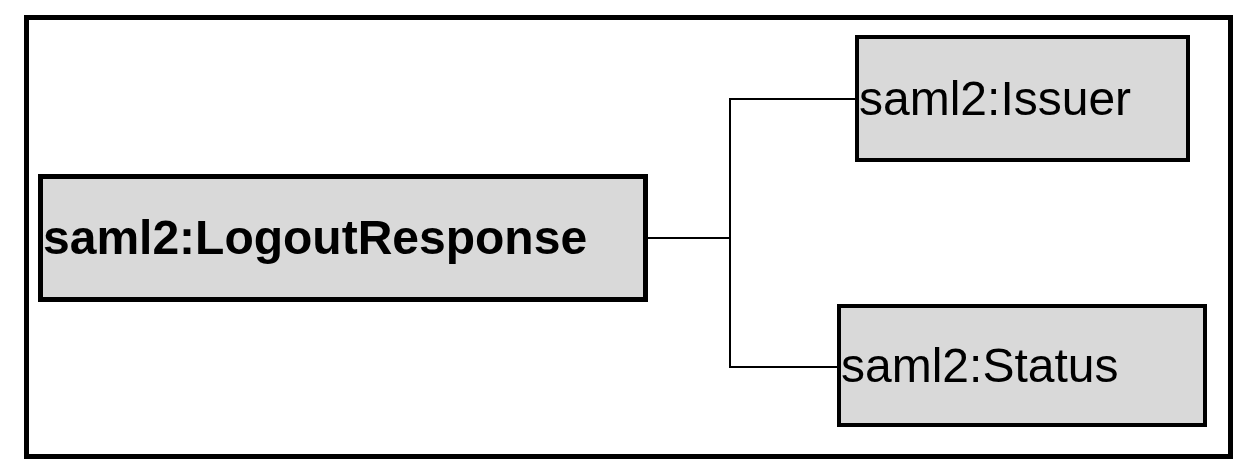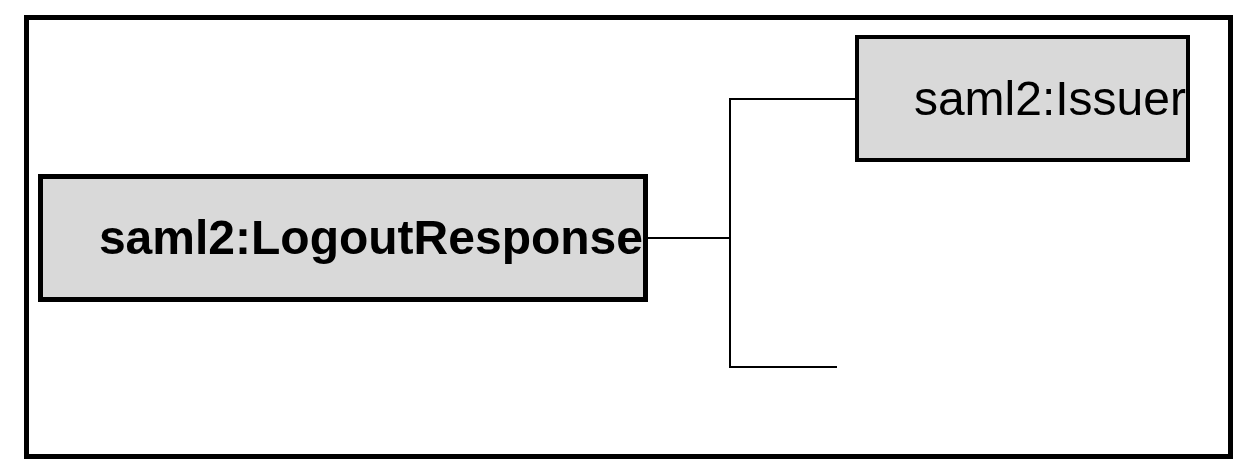--- a/index.html
+++ b/index.html
@@ -37,21 +37,21 @@
     box-sizing: border-box;
     background: transparent;
   }
   .node {
     position: absolute;
     box-sizing: border-box;
     background: var(--node-fill);
     border: 4px solid var(--node-border);
     display: flex;
     align-items: center;
-    justify-content: flex-end;
+    justify-content: flex-start;
     color: var(--text);
     font-size: 48px;
     line-height: 1;
     white-space: nowrap;
   }
   .node-root {
     left: 38px;
     top: 174px;
     width: 610px;
     height: 128px;
@@ -112,14 +112,17 @@
   <div class="connector c-status"></div>
 
   <div class="node node-root">
     <span>saml2:LogoutResponse</span>
   </div>
 
   <div class="node node-issuer">
     <span>saml2:Issuer</span>
   </div>
 
+  <div class="node node-status">
+    <span>saml2:Status</span>
+  </div>
 
 </div>
 
 </body></html>

